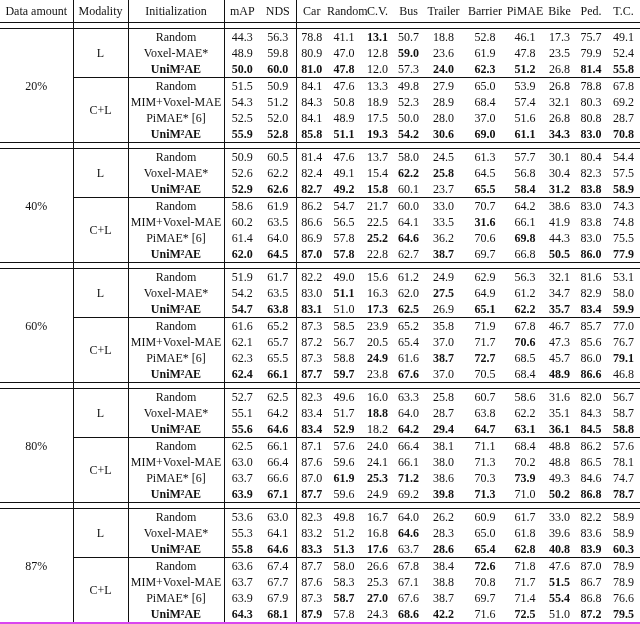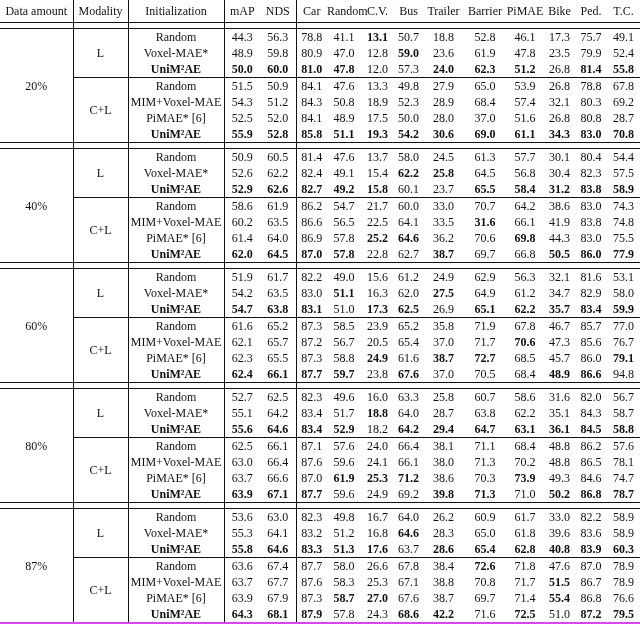--- a/index.html
+++ b/index.html
@@ -442,21 +442,21 @@
         <td class="vr b">66.1</td>
         <td class="b">87.7</td>
         <td class="b">59.7</td>
         <td>23.8</td>
         <td class="b">67.6</td>
         <td>37.0</td>
         <td>70.5</td>
         <td>68.4</td>
         <td class="b">48.9</td>
         <td class="b">86.6</td>
-        <td>94.8</td>
+        <td>46.8</td>
       </tr>
       <tr class="gsep">
         <td class="vr"></td>
         <td class="vr"></td>
         <td class="vr"></td>
         <td></td>
         <td class="vr"></td>
         <td></td>
         <td></td>
         <td></td>

